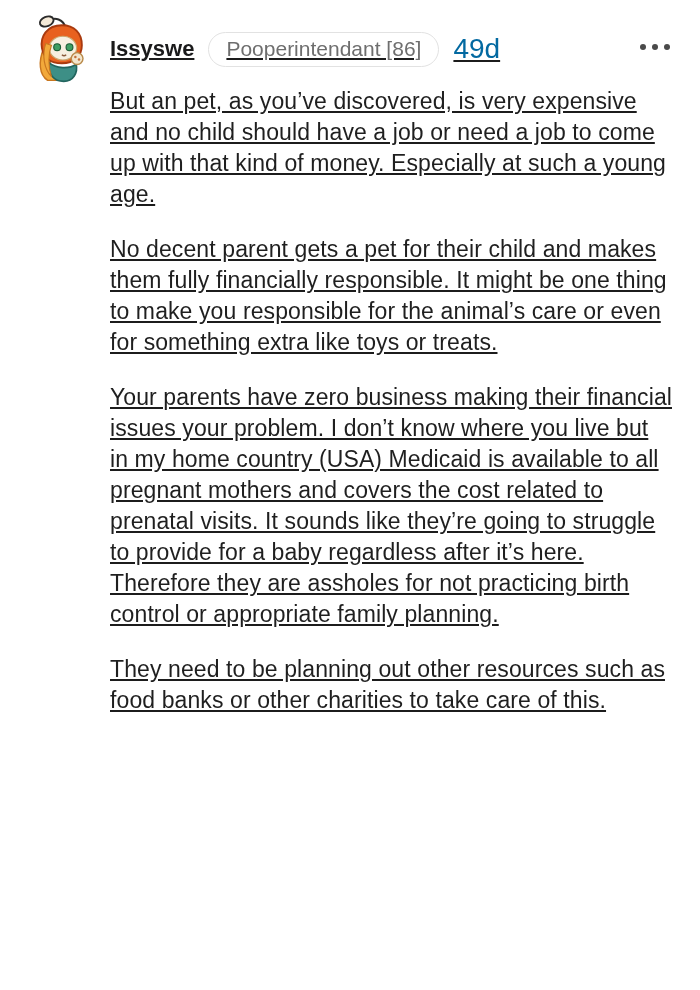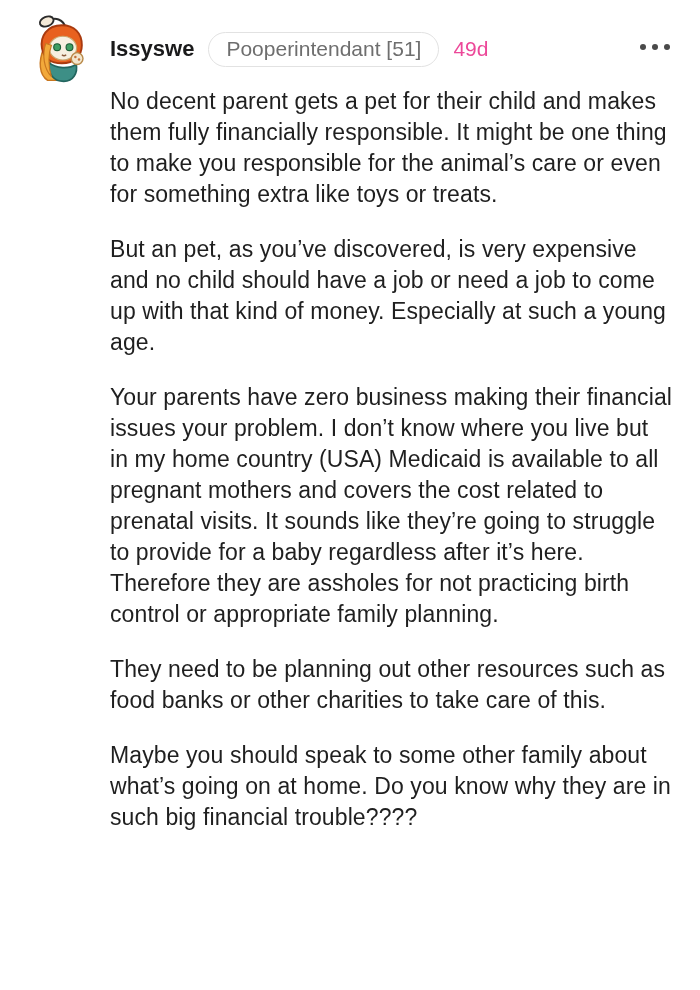--- a/index.html
+++ b/index.html
@@ -7,20 +7,21 @@
   body {
     width: 700px;
     height: 990px;
     font-family: "Liberation Sans", "DejaVu Sans", sans-serif;
     color: #1c1c1c;
     overflow: hidden;
   }
   .comment {
     display: flex;
     padding: 12px 28px 0 22px;
+    text-decoration: underline;
   }
   .avatar-col {
     width: 88px;
     flex: 0 0 88px;
   }
   .avatar {
     width: 76px;
     height: 76px;
     display: block;
   }
@@ -45,22 +46,22 @@
   .flair-pill {
     border: 1.5px solid #e2e2e2;
     border-radius: 18px;
     padding: 4px 17px 5px 17px;
     font-size: 21px;
     color: #6e6e6e;
     background: #ffffff;
     white-space: nowrap;
   }
   .timestamp {
-    font-size: 21px;
-    color: #ec4899;
+    font-size: 28px;
+    color: #0369a1;
     white-space: nowrap;
   }
   .more-btn {
     position: absolute;
     right: 0;
     top: 12px;
     display: flex;
     gap: 6px;
     padding: 6px 2px;
     cursor: pointer;
@@ -113,30 +114,29 @@
       <circle cx="56.2" cy="47.4" r="1.3" fill="#c2703a"></circle>
       <circle cx="60" cy="50" r="1.3" fill="#c2703a"></circle>
 
       <path fill="#f2a93b" stroke="#c8761f" stroke-width="1.2" d="M25 33 C 21 45, 23 60, 31 68 C 27 56, 28 43, 31 35 Z"></path>
     </svg>
   </div>
 
   <div class="content-col">
     <div class="header-row">
       <span class="username">Issyswe</span>
-      <span class="flair-pill">Pooperintendant [51]</span>
+      <span class="flair-pill">Pooperintendant [86]</span>
       <span class="timestamp">49d</span>
       <button class="more-btn" aria-label="more options">
         <span class="dot"></span>
         <span class="dot"></span>
         <span class="dot"></span>
       </button>
     </div>
 
     <div class="body-text">
+      <p>But an pet, as you’ve discovered, is very expensive and no child should have a job or need a job to come up with that kind of money. Especially at such a young age.</p>
       <p>No decent parent gets a pet for their child and makes them fully financially responsible. It might be one thing to make you responsible for the animal’s care or even for something extra like toys or treats.</p>
-      <p>But an pet, as you’ve discovered, is very expensive and no child should have a job or need a job to come up with that kind of money. Especially at such a young age.</p>
       <p>Your parents have zero business making their financial issues your problem. I don’t know where you live but in my home country (USA) Medicaid is available to all pregnant mothers and covers the cost related to prenatal visits. It sounds like they’re going to struggle to provide for a baby regardless after it’s here. Therefore they are assholes for not practicing birth control or appropriate family planning.</p>
       <p>They need to be planning out other resources such as food banks or other charities to take care of this.</p>
-      <p>Maybe you should speak to some other family about what’s going on at home. Do you know why they are in such big financial trouble????</p>
     </div>
   </div>
 </div>
 
 </body></html>

